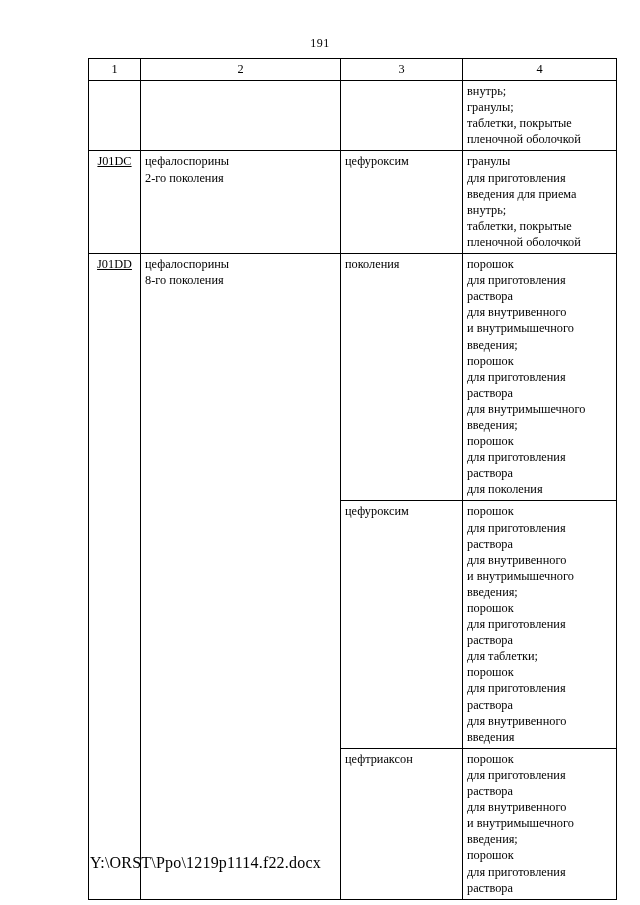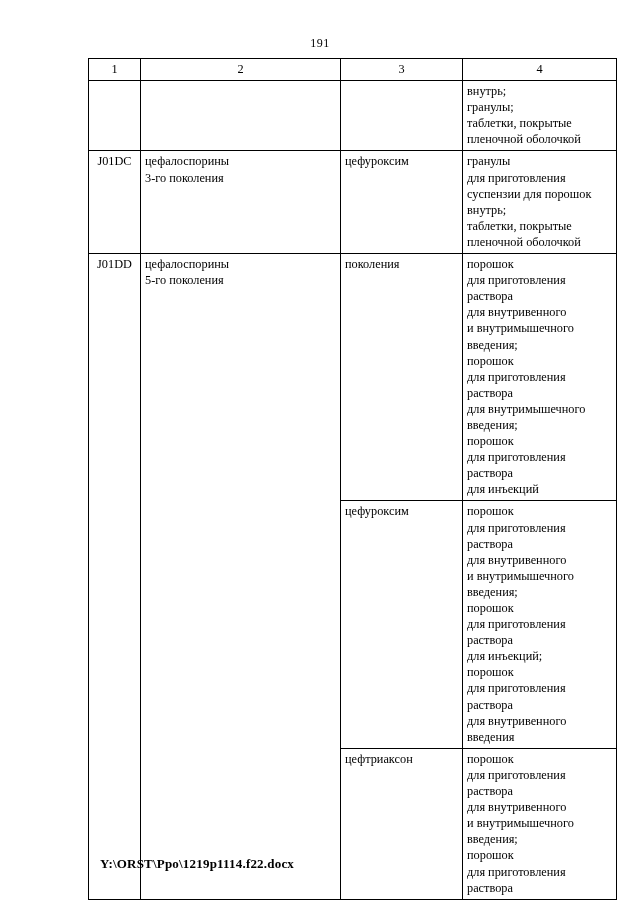--- a/index.html
+++ b/index.html
@@ -54,28 +54,28 @@
     text-align: center;
     padding-top: 1px;
     padding-bottom: 2px;
   }
   .cell-lines span {
     display: block;
     white-space: pre;
   }
   .code-cell {
     text-align: center;
+    text-decoration: underline;
   }
   .footer-path {
     position: absolute;
-    left: 100px;
+    left: 90px;
     bottom: 33px;
-    font-size: 13px;
+    font-size: 16px;
     letter-spacing: 0.2px;
-    font-weight: bold;
   }
 </style>
 </head>
 <body>
 
 <div class="page">
 
   <div class="page-number">191</div>
 
   <table class="doc-table">
@@ -102,72 +102,72 @@
             <span>гранулы;</span>
             <span>таблетки, покрытые</span>
             <span>пленочной оболочкой</span>
           </td>
       </tr>
 
       <tr>
         <td class="code-cell">J01DC</td>
         <td class="cell-lines">
             <span>цефалоспорины</span>
-            <span>3-го поколения</span>
+            <span>2-го поколения</span>
           </td>
         <td>цефуроксим</td>
         <td class="cell-lines">
             <span>гранулы</span>
             <span>для приготовления</span>
-            <span>суспензии для порошок</span>
+            <span>введения для приема</span>
             <span>внутрь;</span>
             <span>таблетки, покрытые</span>
             <span>пленочной оболочкой</span>
           </td>
       </tr>
 
       <tr>
         <td class="code-cell" rowspan="3">J01DD</td>
         <td class="cell-lines" rowspan="3">
             <span>цефалоспорины</span>
-            <span>5-го поколения</span>
+            <span>8-го поколения</span>
           </td>
         <td>поколения</td>
         <td class="cell-lines">
             <span>порошок</span>
             <span>для приготовления</span>
             <span>раствора</span>
             <span>для внутривенного</span>
             <span>и внутримышечного</span>
             <span>введения;</span>
             <span>порошок</span>
             <span>для приготовления</span>
             <span>раствора</span>
             <span>для внутримышечного</span>
             <span>введения;</span>
             <span>порошок</span>
             <span>для приготовления</span>
             <span>раствора</span>
-            <span>для инъекций</span>
+            <span>для поколения</span>
           </td>
       </tr>
 
       <tr>
         <td>цефуроксим</td>
         <td class="cell-lines">
             <span>порошок</span>
             <span>для приготовления</span>
             <span>раствора</span>
             <span>для внутривенного</span>
             <span>и внутримышечного</span>
             <span>введения;</span>
             <span>порошок</span>
             <span>для приготовления</span>
             <span>раствора</span>
-            <span>для инъекций;</span>
+            <span>для таблетки;</span>
             <span>порошок</span>
             <span>для приготовления</span>
             <span>раствора</span>
             <span>для внутривенного</span>
             <span>введения</span>
           </td>
       </tr>
 
       <tr>
         <td>цефтриаксон</td>

